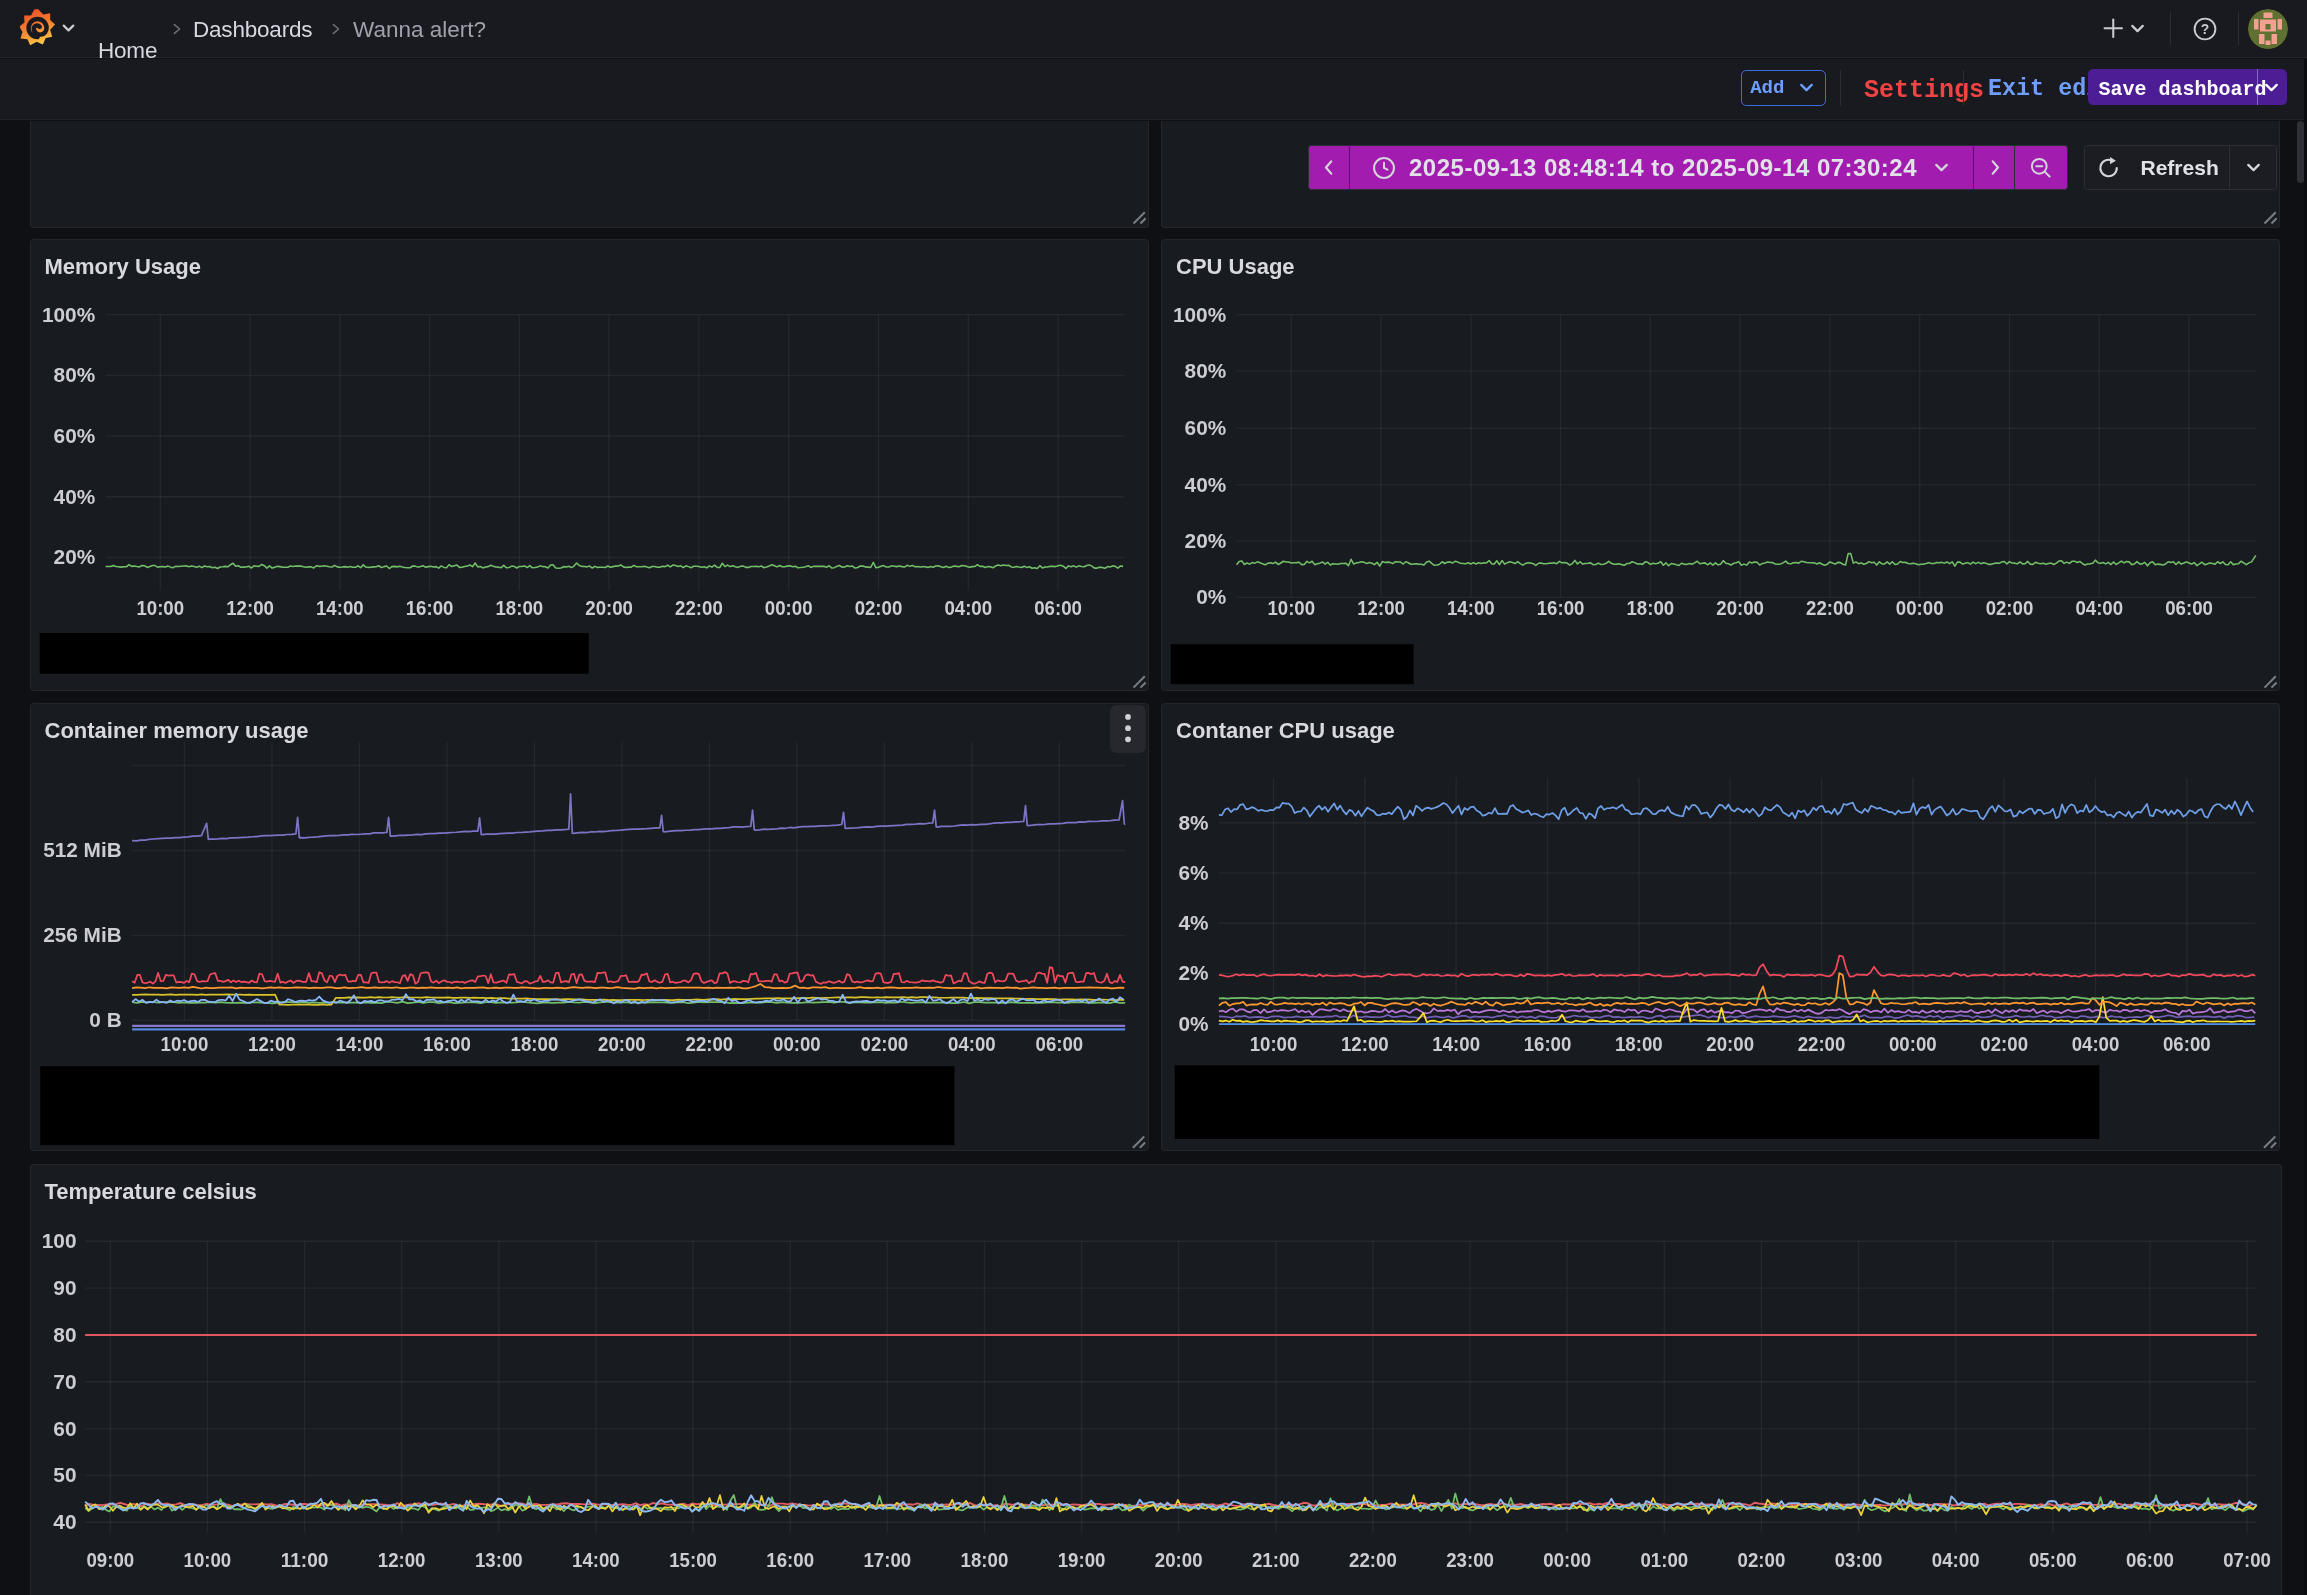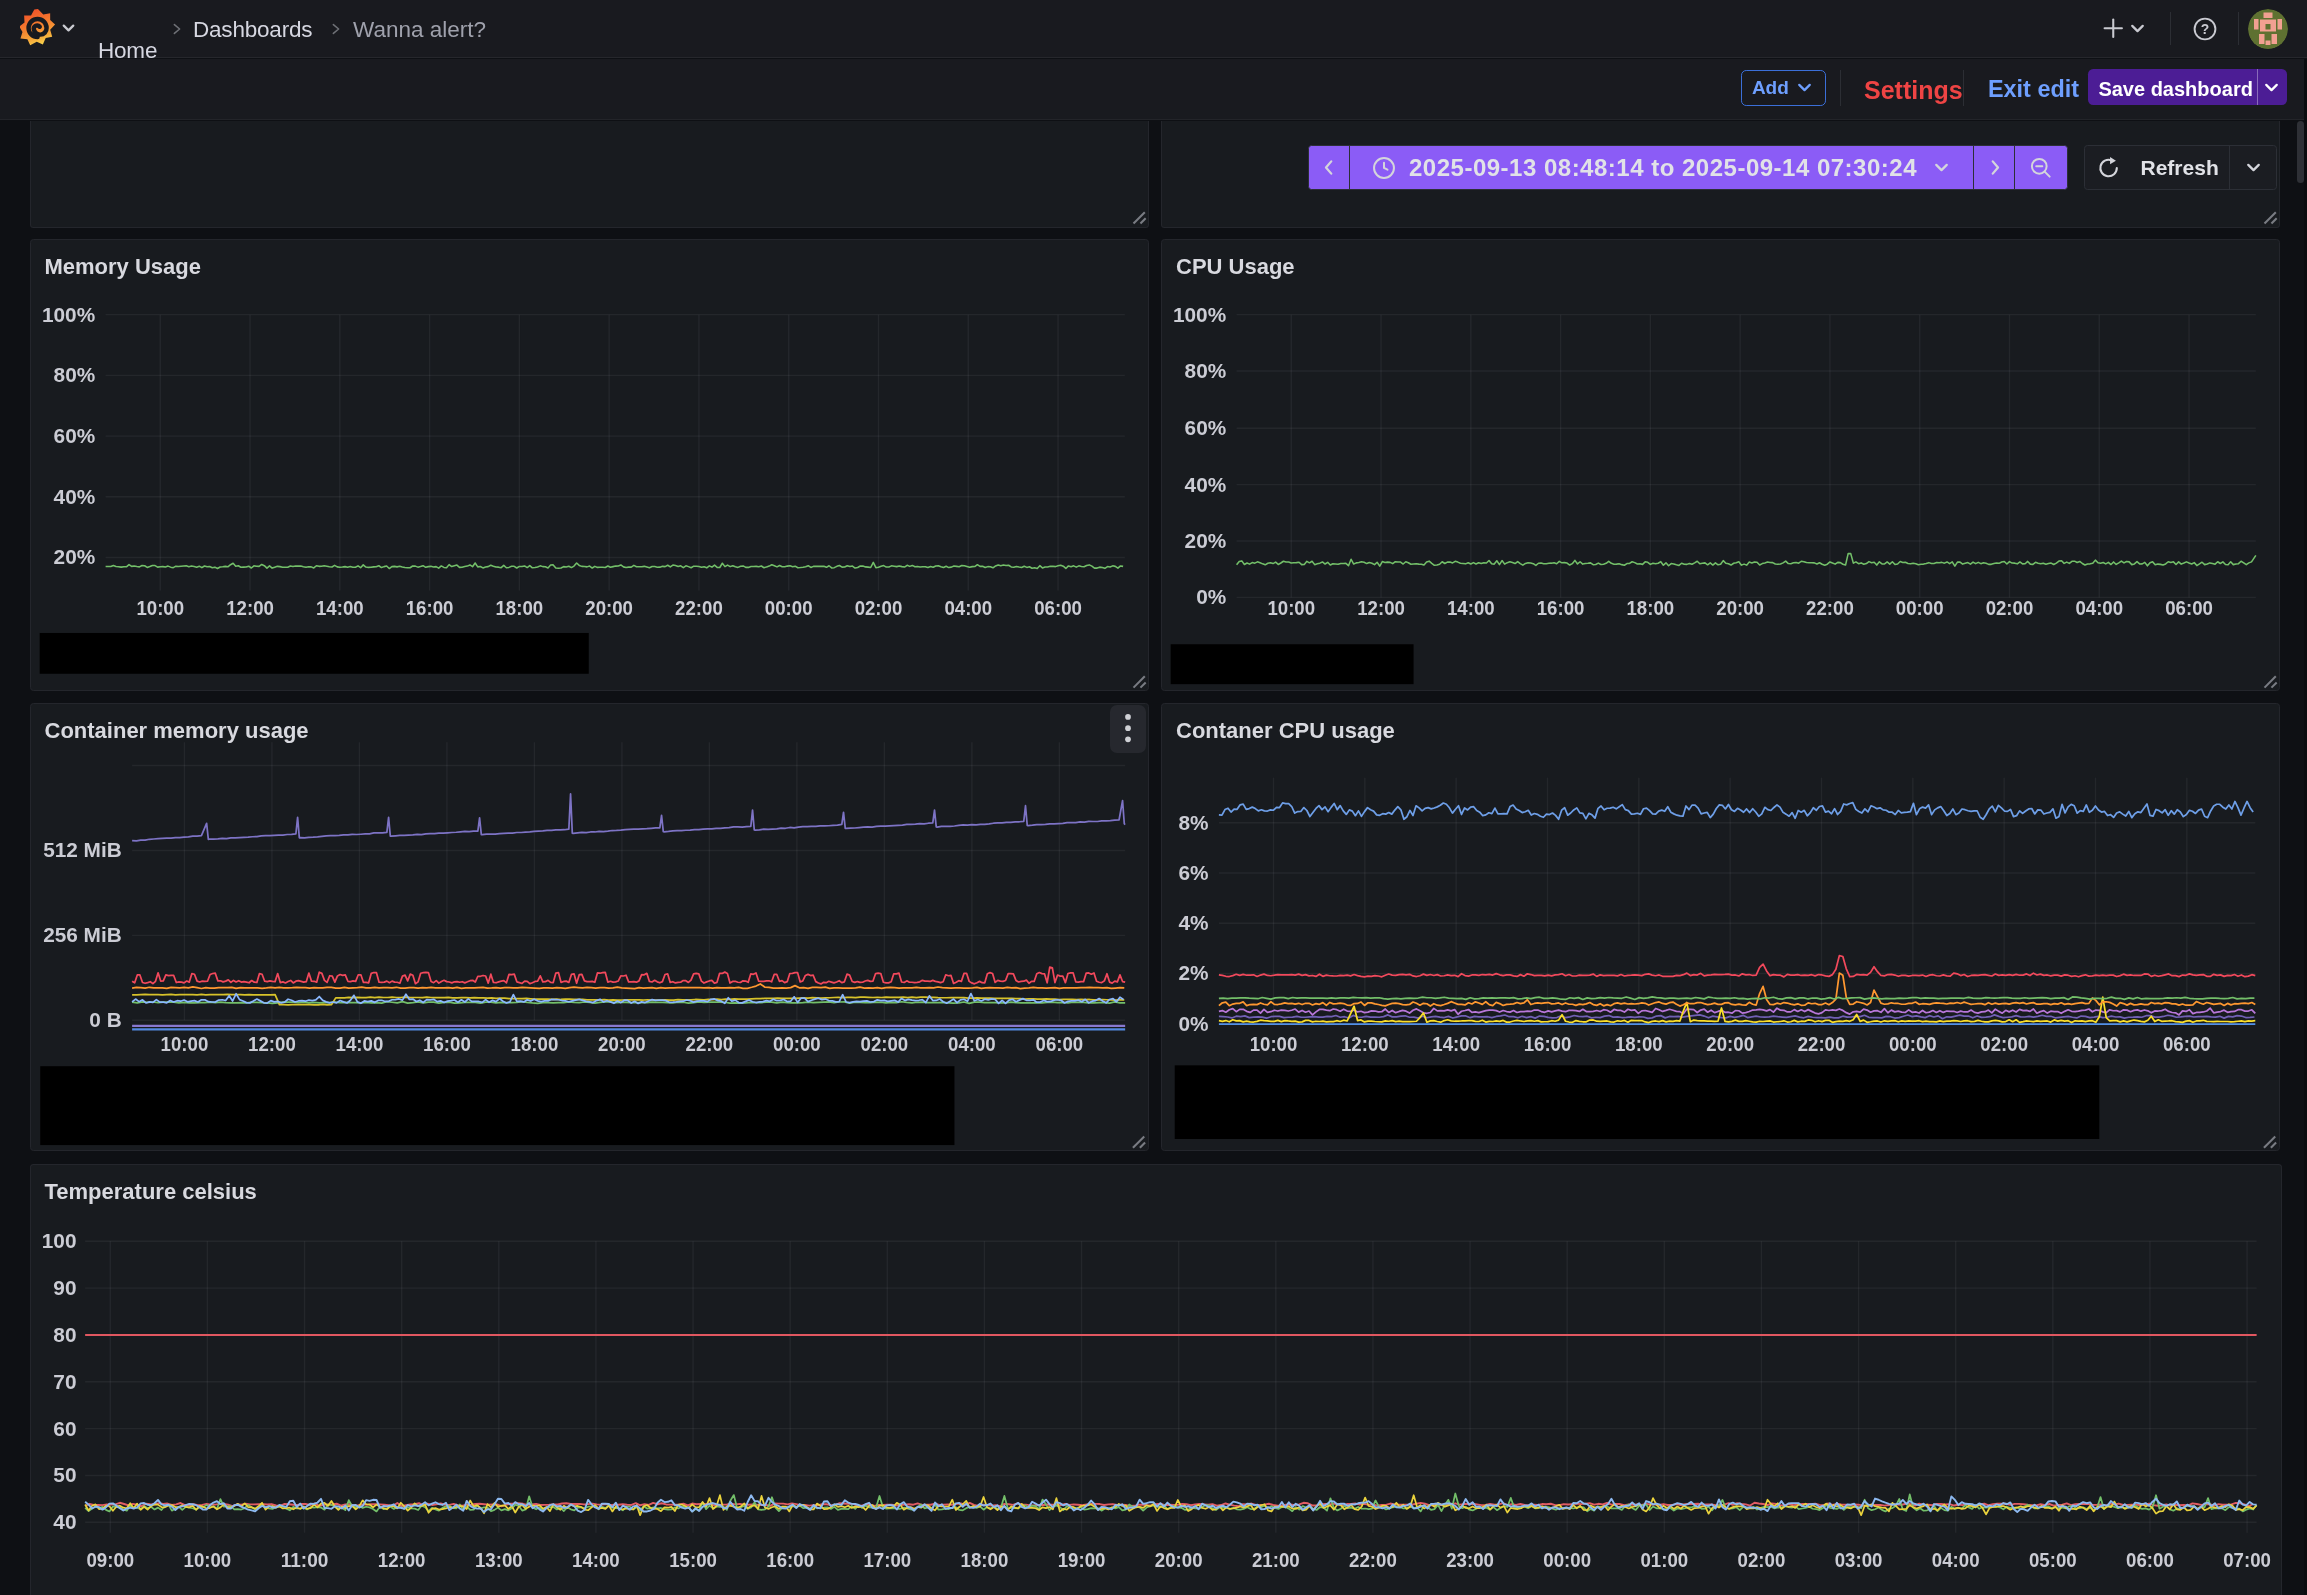--- a/index.html
+++ b/index.html
@@ -1,16 +1,16 @@
 <!DOCTYPE html>
 <html style="font-size:14px"><head><meta charset="utf-8"><style>
 * { margin:0; padding:0; box-sizing:border-box; }
 html,body { width:2307px; height:1596px; background:#0e1014; font-family:"Liberation Sans", sans-serif; overflow:hidden; }
 .nav { position:absolute; left:0; top:0; width:2307px; height:58px; background:#191a1f; border-bottom:0.9px solid #26272c; }
-.toolbar { position:absolute; left:0; top:59px; width:2307px; height:61px; background:#191a1f; border-bottom:0.9px solid #232429; }
+.toolbar { position:absolute; left:0; top:59px; width:2307px; height:61px; background:#191a1f; border-bottom:0.9px solid #232429;font-family:Liberation Mono, monospace; }
 .panel { position:absolute; background:#181b1f; border:0.9px solid #24262c; border-radius:3.5px; }
 .ptitle { position:absolute; left:14px; top:14px; font-size:22px; font-weight:700; color:#d8d9df; }
 .crumb-b { font-size:22.5px; font-weight:400; color:#d6d7e1; letter-spacing:-0.2px; }
 .crumb-g { font-size:22.5px; font-weight:400; color:#9fa1ac; }
 .abs { position:absolute; }
 .tpseg { border-right:0.9px solid #2c2f36; display:flex; align-items:center; justify-content:center; }
 </style></head>
 <body>
 <div class="nav">
   <svg width="36" height="42" viewBox="0 0 42 48" style="position:absolute;left:20px;top:7px">
@@ -87,21 +87,21 @@
       <line x1="1279" y1="118" x2="1285" y2="112" stroke="#797c83" stroke-width="2.4"></line>
     </svg>
 </div>
 <div class="panel" style="left:1161px; top:121px; width:1119px; height:107px; border-top:none; border-radius:0 0 3.5px 3.5px;">
   <svg width="1119" height="107" viewBox="0 0 1290 123">
       <line x1="1271" y1="118" x2="1284" y2="105" stroke="#797c83" stroke-width="2.4"></line>
       <line x1="1279" y1="118" x2="1285" y2="112" stroke="#797c83" stroke-width="2.4"></line>
     </svg>
 </div>
 
-<div class="abs" style="left:1308px; top:145px; width:760px; height:45px; background:#8b5cf6; border:0.9px solid #2c2f36; border-radius:3.5px; display:flex;">
+<div class="abs" style="left:1308px; top:145px; width:760px; height:45px; background:#a21caf; border:0.9px solid #2c2f36; border-radius:3.5px; display:flex;">
   <div class="tpseg" style="width:41px;">
       <svg width="21" height="21" viewBox="0 0 24 24">
         <polyline points="14,5 8,12 14,19" fill="none" stroke="#d4d5db" stroke-width="2.6" stroke-linecap="round" stroke-linejoin="round"></polyline>
       </svg>
     </div>
   <div class="tpseg" style="width:624px;">
     <span style="margin-right:12px; display:inline-flex;">
         <svg width="26" height="26" viewBox="0 0 30 30">
 <circle cx="15" cy="15" r="11.5" fill="none" stroke="#d4d5db" stroke-width="2.3"></circle>
 <polyline points="15,9 15,15 19,17" fill="none" stroke="#d4d5db" stroke-width="2.3" stroke-linecap="round"></polyline>

